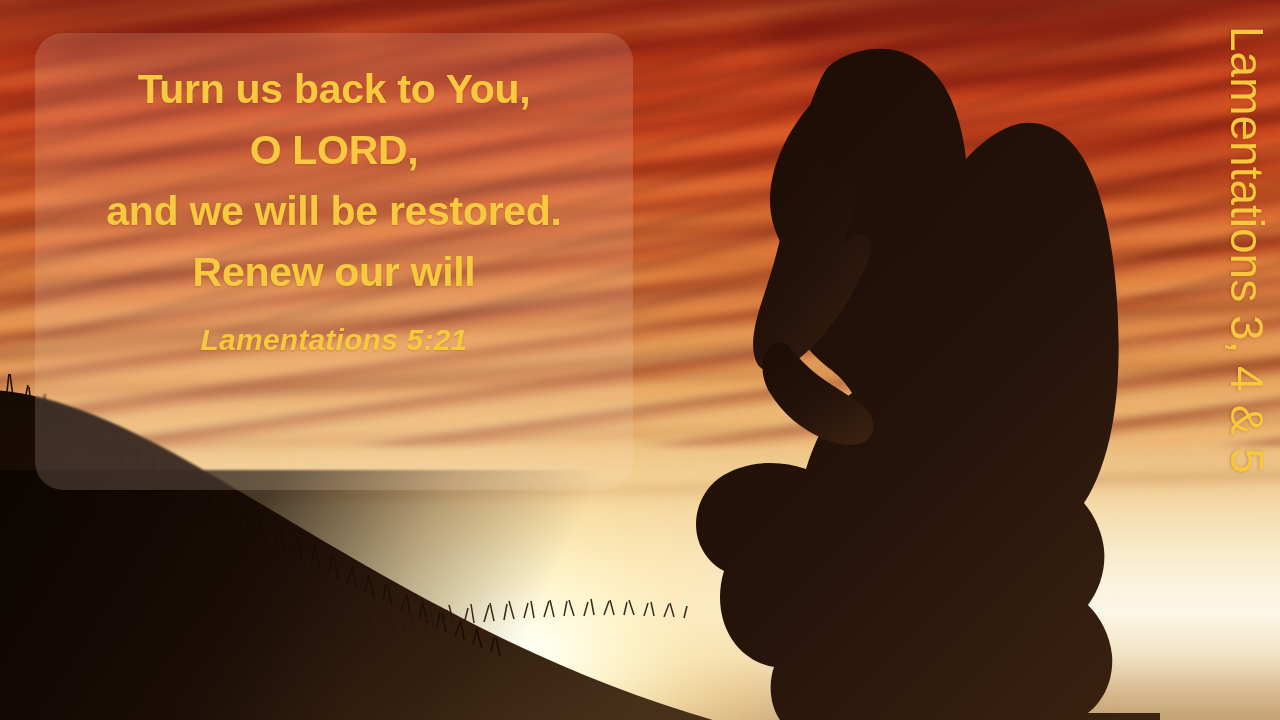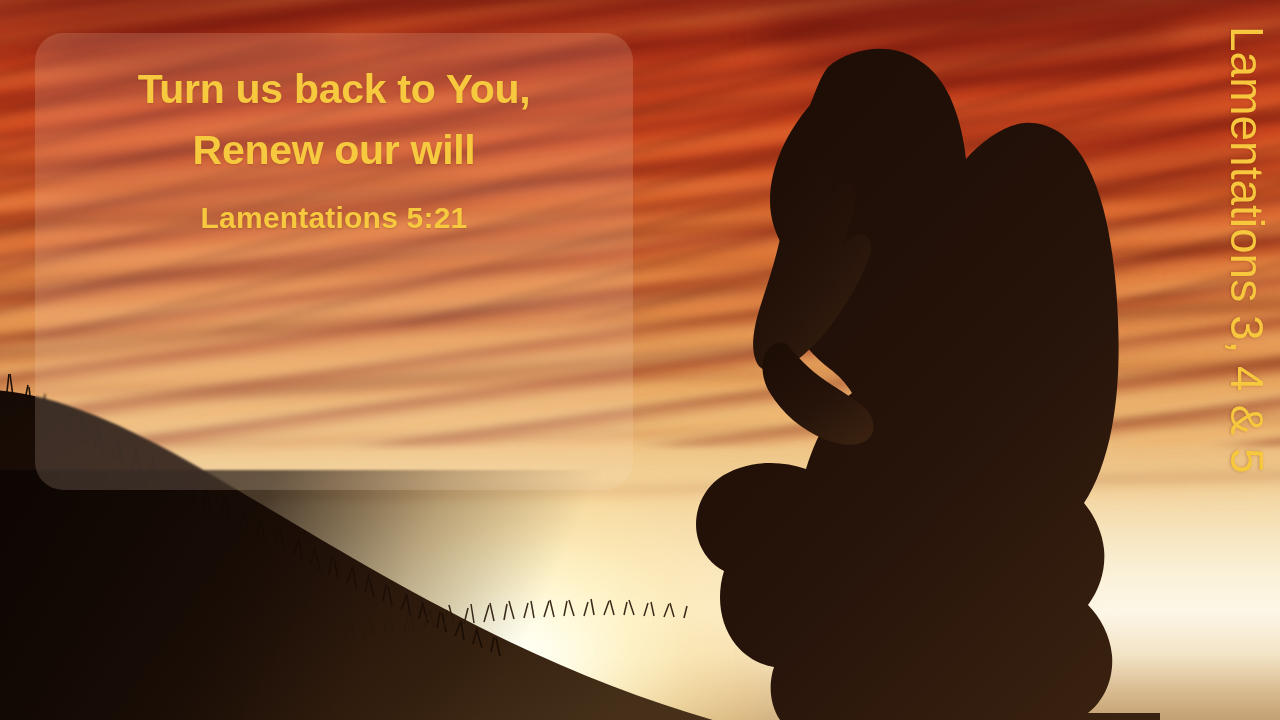--- a/index.html
+++ b/index.html
@@ -171,20 +171,21 @@
     letter-spacing:-0.3px;
     white-space:nowrap;
     text-align:center;
     text-shadow:0 1px 2px rgba(120,40,10,0.22);
   }
   .qref {
     margin-top:20px;
     color:#F6C93F;
     font-family:"Liberation Sans", sans-serif;
     font-weight:bold;
+    font-style:italic;
     font-size:30px;
     letter-spacing:0.2px;
     white-space:nowrap;
     text-shadow:0 1px 2px rgba(120,40,10,0.22);
   }
 
   
   .side-title-wrap {
     position:absolute;
     left:1196px; top:30px;
@@ -436,20 +437,22 @@
       C116,296 122,296 128,300 Z"></path>
   </svg>
 
   <div style="position:absolute; left:0; top:470px; width:620px; height:250px;
               background:linear-gradient(115deg, rgba(12,5,2,0.92) 0%, rgba(20,10,4,0.75) 38%, rgba(40,22,10,0.30) 62%, rgba(60,34,16,0.00) 82%);"></div>
 
   <div class="quote-panel"></div>
 
   <div class="quote-lines">
     <div class="qline">Turn us back to You,</div>
+    <div class="qline">O LORD,</div>
+    <div class="qline">and we will be restored.</div>
     <div class="qline">Renew our will</div>
     <div class="qref">Lamentations 5:21</div>
   </div>
 
   <div class="side-title-wrap">
     <div class="side-title">Lamentations 3, 4 &amp; 5</div>
   </div>
 
 </div>
 

